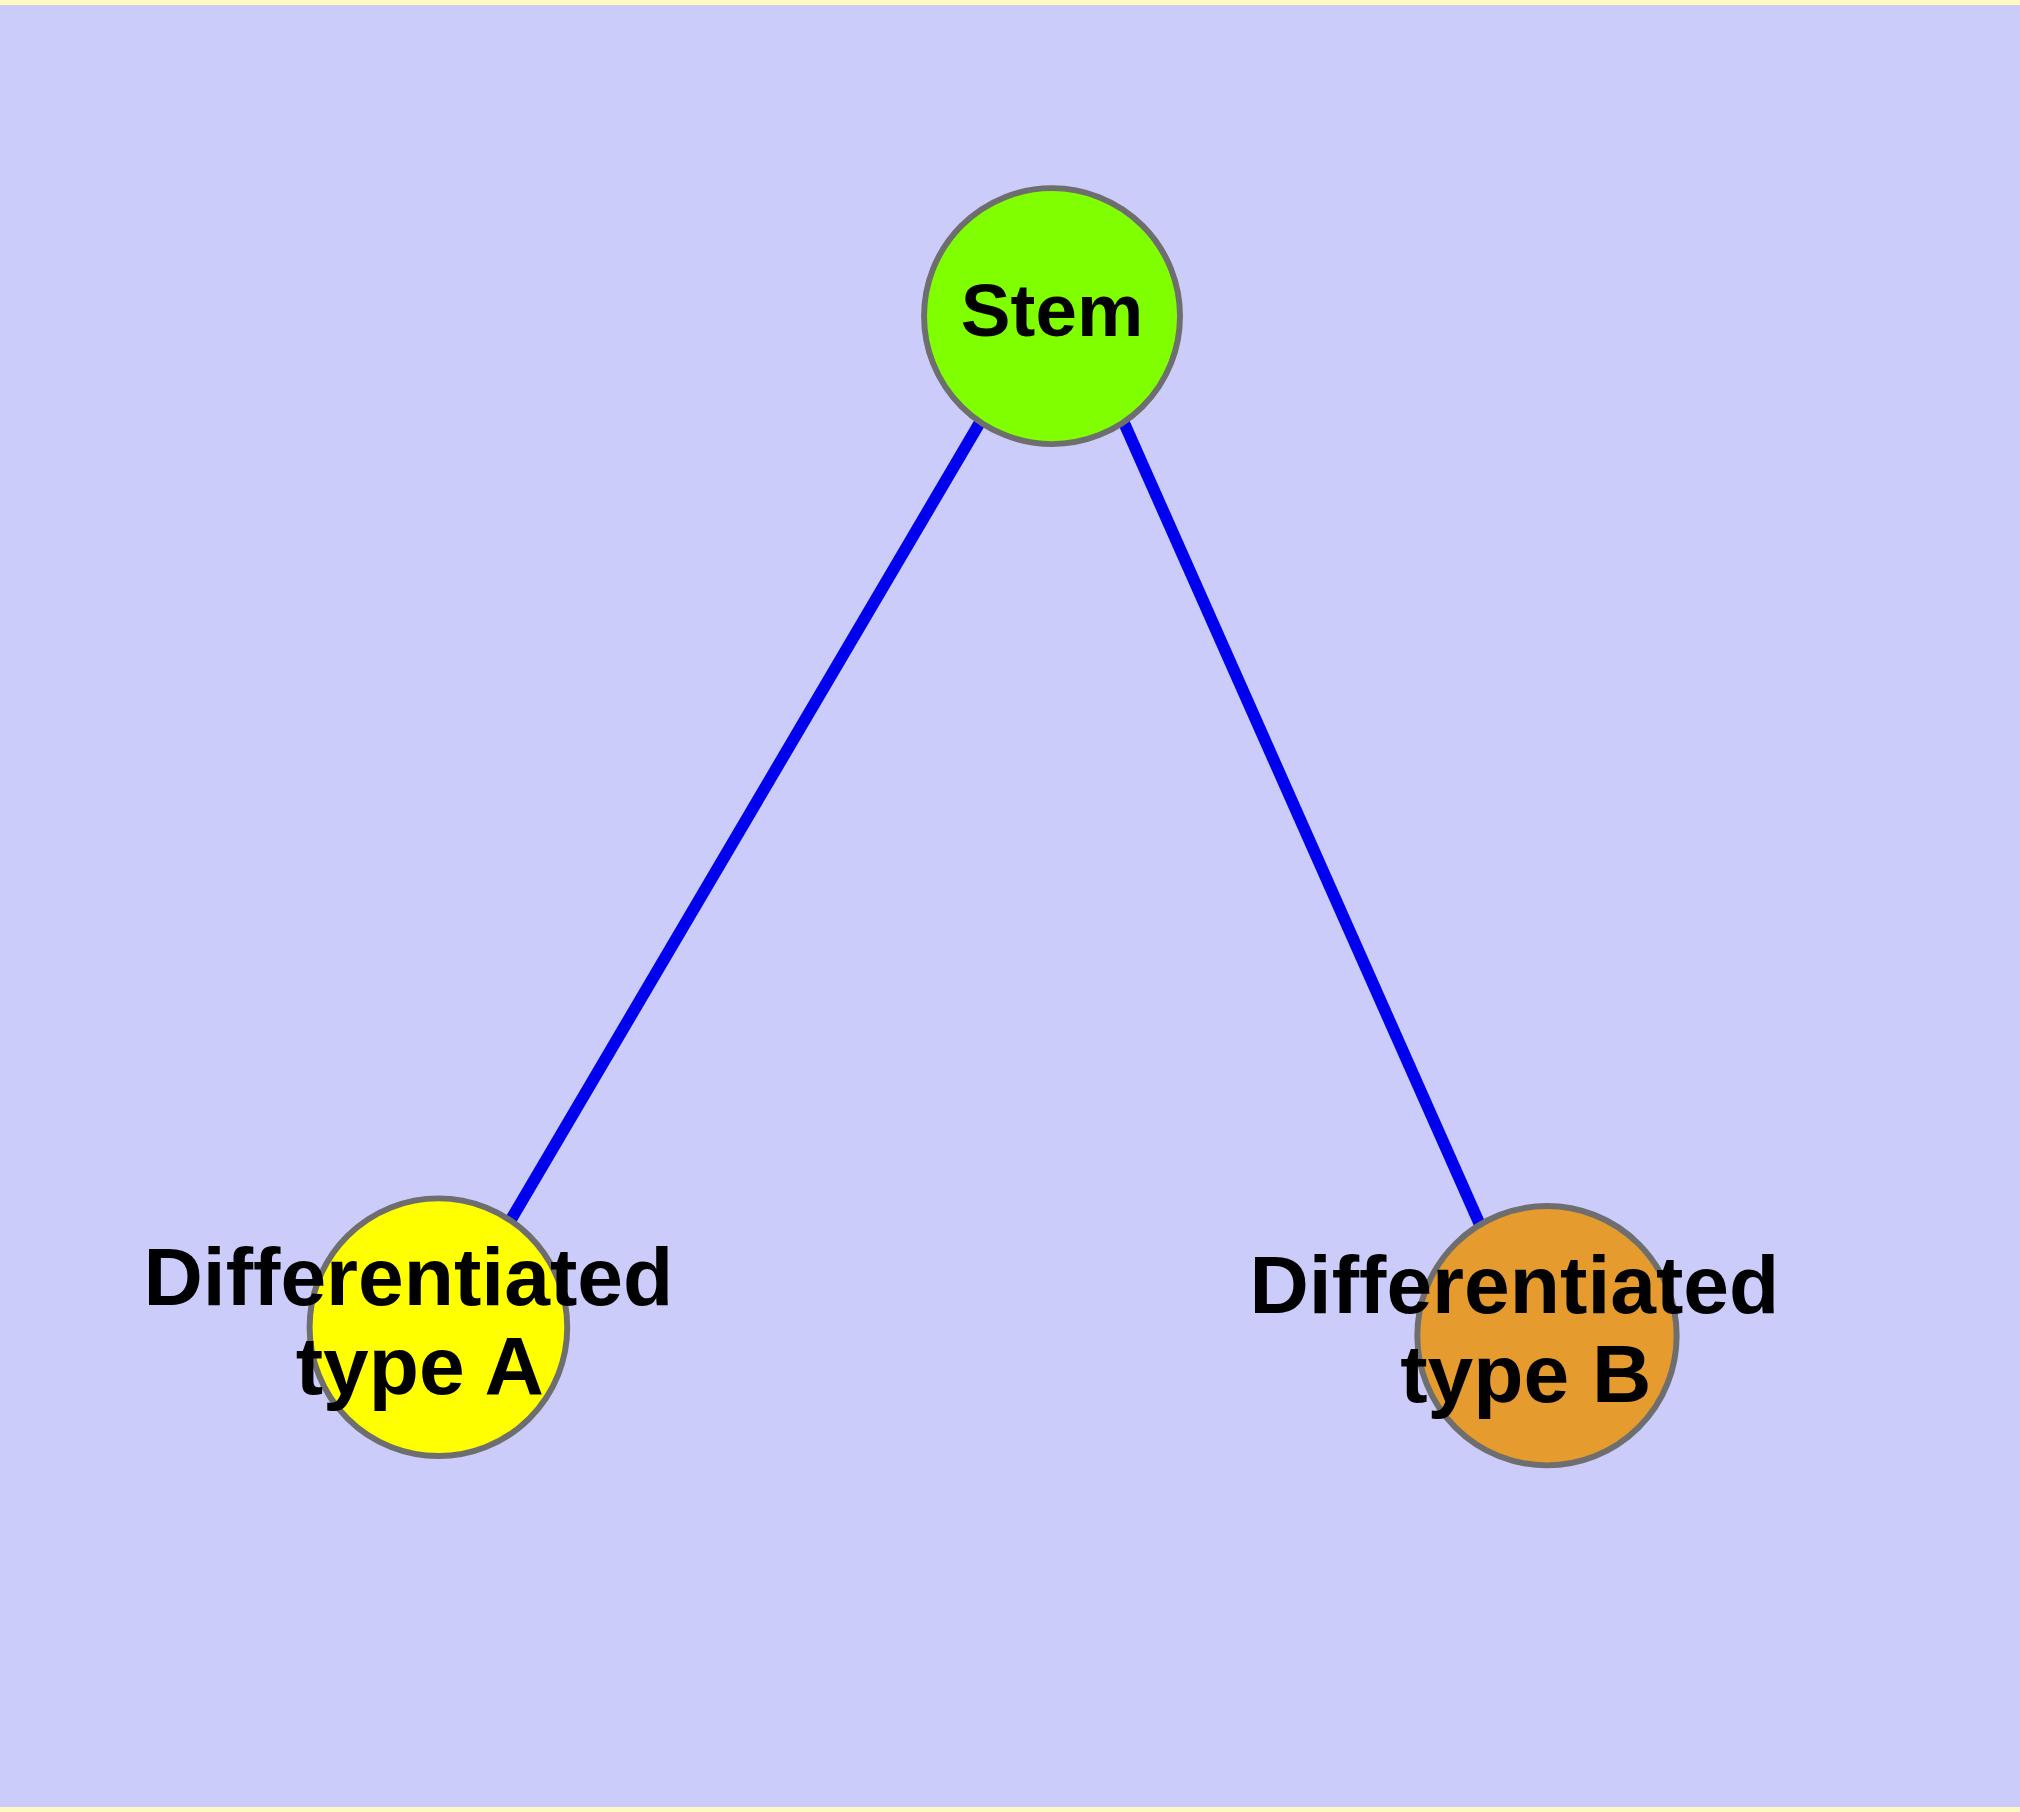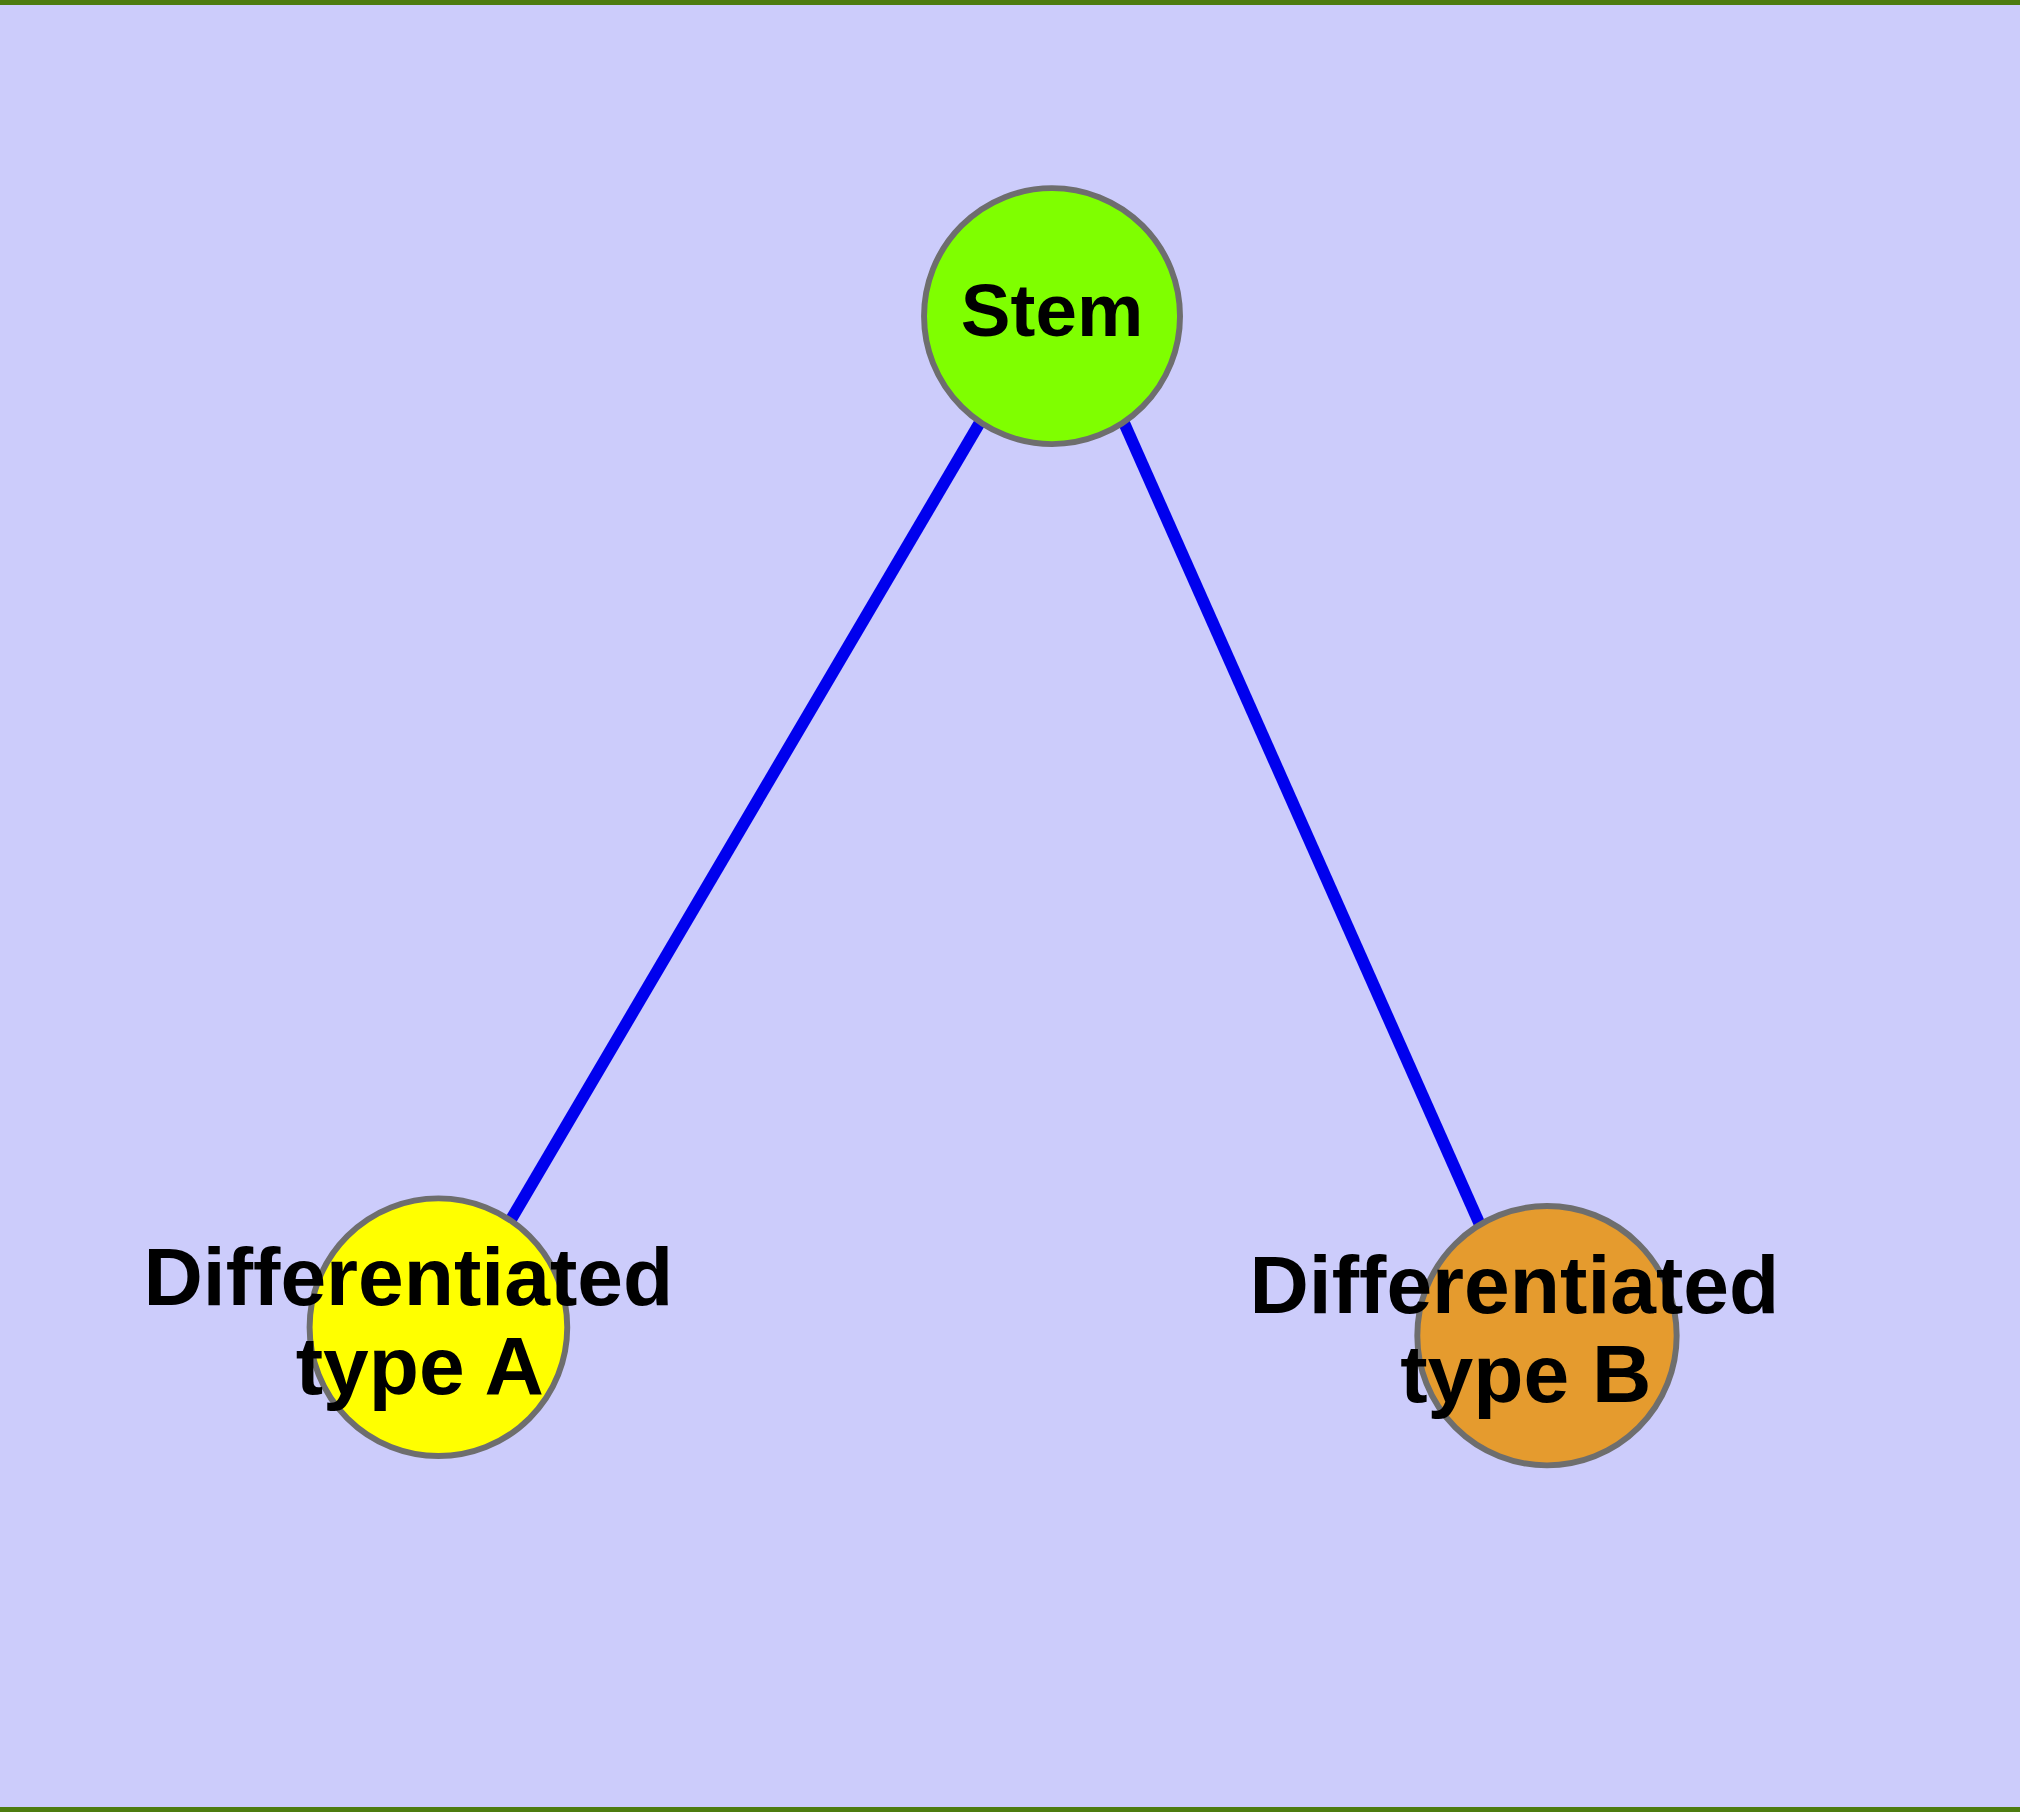--- a/index.html
+++ b/index.html
@@ -4,21 +4,21 @@
 <style>
   html, body {
     margin: 0;
     padding: 0;
     background: #ffffff;
   }
   #canvas {
     position: relative;
     width: 2021px;
     height: 1812px;
-    background: #4d7c0f;
+    background: #fef9c3;
     overflow: hidden;
     font-family: "Liberation Sans", sans-serif;
   }
   #plot-background {
     position: absolute;
     left: 0;
     top: 5.1px;
     width: 2021px;
     height: 1802px;
     background: #ccccfb;

